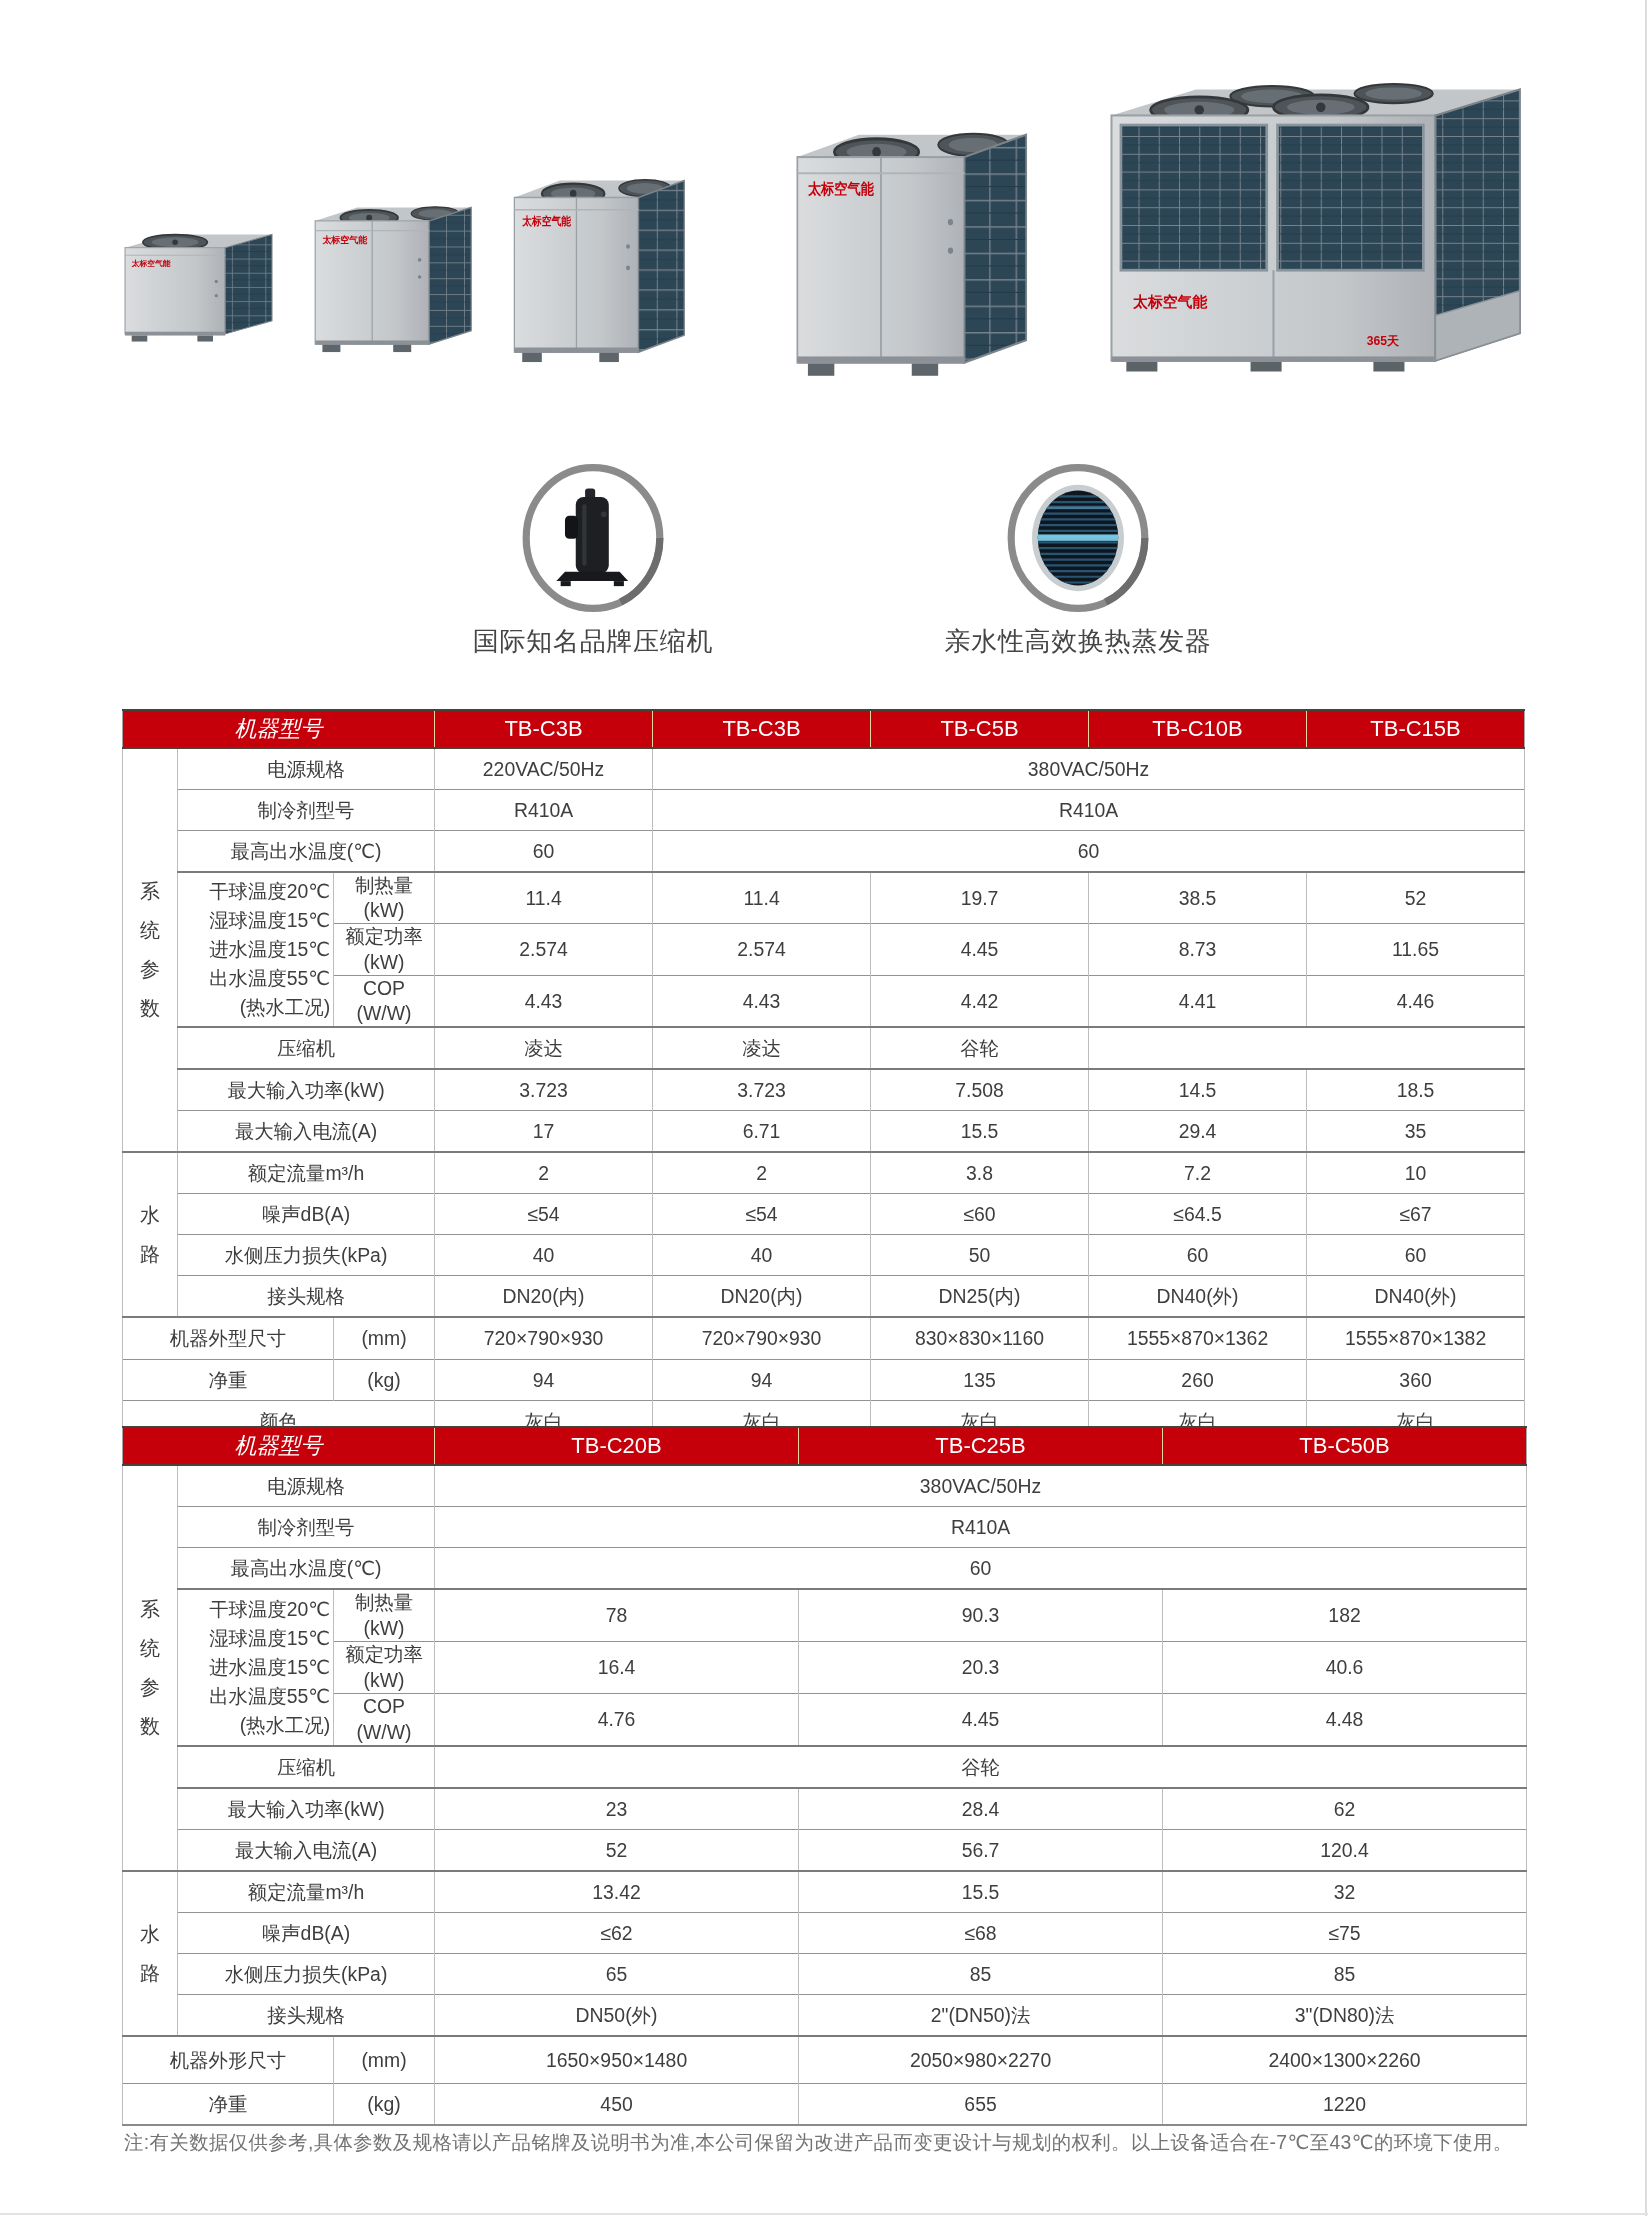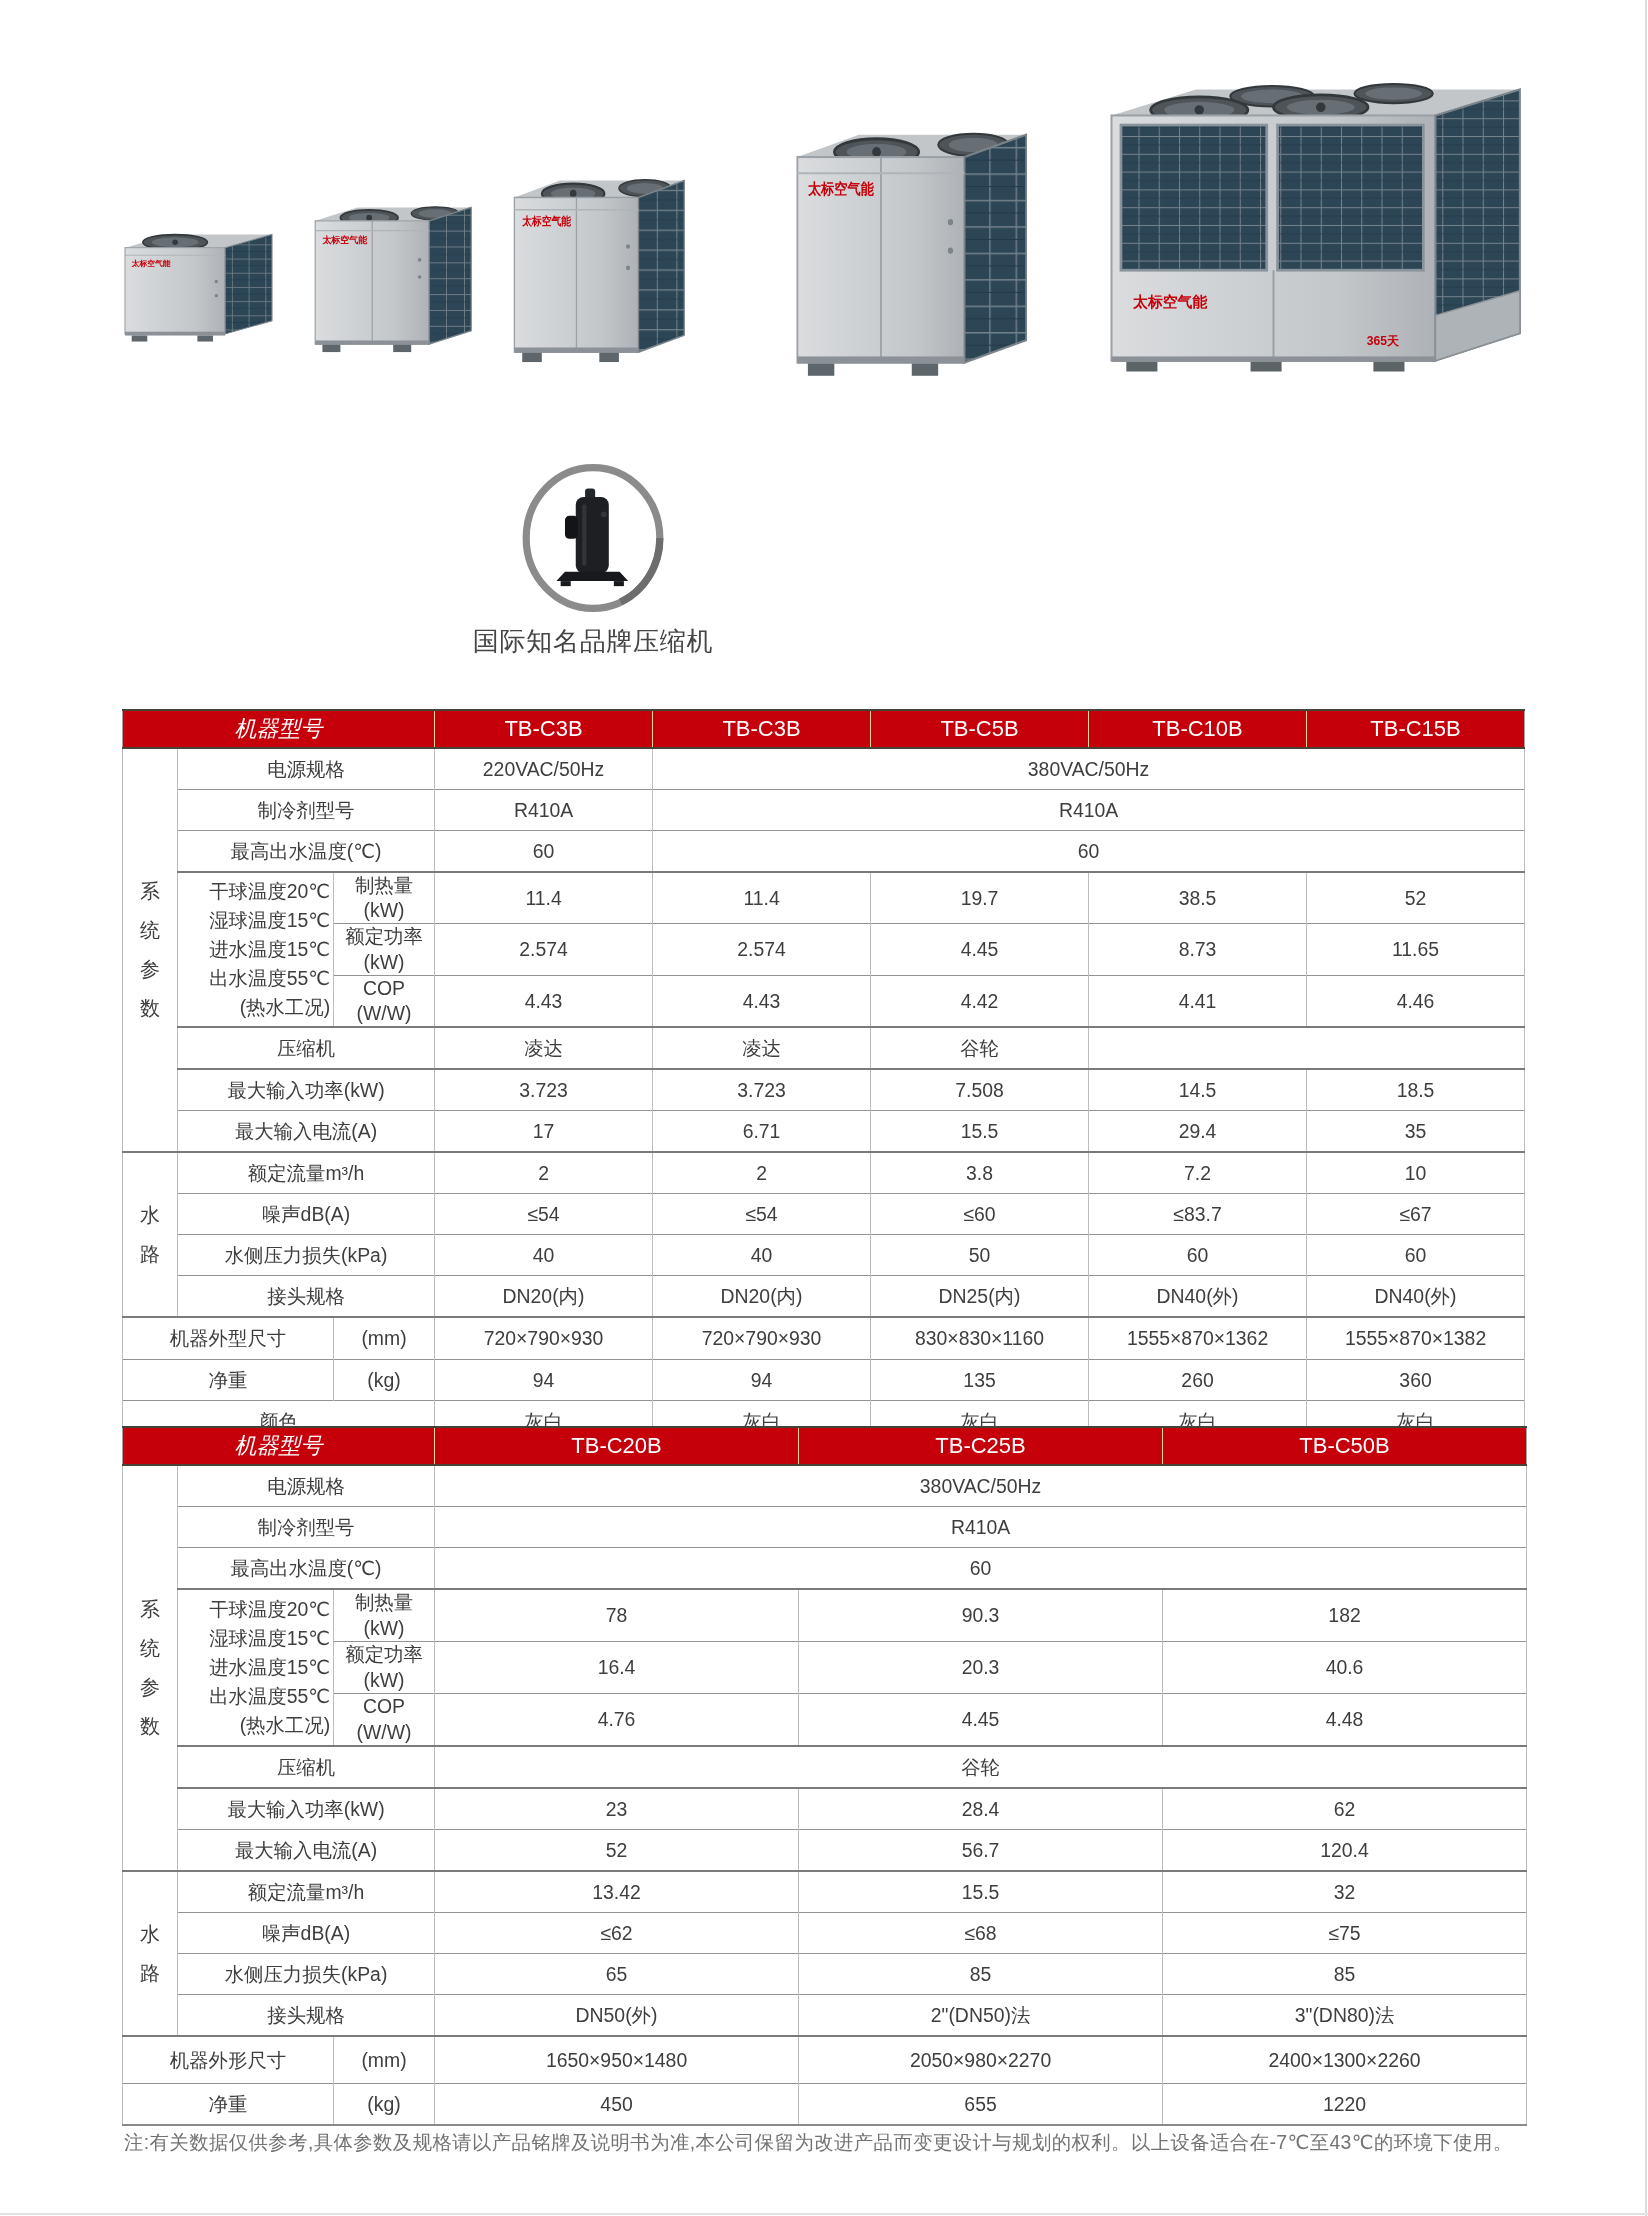--- a/index.html
+++ b/index.html
@@ -163,20 +163,39 @@
       <rect x="79" y="46" width="46" height="106" rx="11" fill="#1d1f22"></rect>
       <rect x="88" y="56" width="6" height="86" rx="3" fill="#3a3e43" opacity="0.7"></rect>
       <rect x="64" y="72" width="18" height="32" rx="6" fill="#121417"></rect>
       <circle cx="118" cy="70" r="4" fill="#33373c"></circle>
       <polygon points="64,150 140,150 152,163 52,163" fill="#17191c"></polygon>
       <rect x="58" y="163" width="14" height="7" fill="#17191c"></rect>
       <rect x="132" y="163" width="14" height="7" fill="#17191c"></rect>
     </svg>
     <div class="fcap">国际知名品牌压缩机</div>
   </div>
+  <div class="feature" style="left:934px">
+    <svg class="ficon" width="148" height="148" viewBox="0 0 206 206">
+      <defs>
+        <clipPath id="evclip">
+            <ellipse cx="103" cy="103" rx="56" ry="66"></ellipse>
+          </clipPath>
+      </defs>
+      <ellipse cx="103" cy="103" rx="93" ry="98" fill="none" stroke="#8b8b8b" stroke-width="10"></ellipse>
+      <ellipse cx="103" cy="103" rx="93" ry="98" fill="none" stroke="#6d6d6d" stroke-width="10" stroke-dasharray="150 500" stroke-dashoffset="40"></ellipse>
+      <ellipse cx="103" cy="103" rx="64" ry="74" fill="#c8cdd0"></ellipse>
+      <ellipse cx="103" cy="103" rx="56" ry="66" fill="#0e1620"></ellipse>
+      <g clip-path="url(#evclip)">
+        <path d="M40 45h130M40 53h130M40 61h130M40 69h130M40 77h130M40 85h130M40 93h130M40 101h130M40 109h130M40 117h130M40 125h130M40 133h130M40 141h130M40 149h130M40 157h130M40 165h130" stroke="#2a5570" stroke-width="3"></path>
+        <rect x="40" y="98" width="130" height="9" fill="#7fd4f0" opacity="0.9"></rect>
+        <rect x="40" y="58" width="130" height="5" fill="#5b9cc0" opacity="0.5"></rect>
+      </g>
+    </svg>
+    <div class="fcap">亲水性高效换热蒸发器</div>
+  </div>
 </div>
 
 <table class="spec t1" style="top:709px">
   <colgroup>
     <col style="width:55px">
       <col style="width:156px">
       <col style="width:101px">
     <col style="width:218px">
       <col style="width:218px">
       <col style="width:218px">
@@ -280,21 +299,21 @@
       <td>2</td>
       <td>3.8</td>
       <td>7.2</td>
       <td>10</td>
     </tr>
     <tr>
       <td colspan="2">噪声dB(A)</td>
       <td>≤54</td>
       <td>≤54</td>
       <td>≤60</td>
-      <td>≤83.7</td>
+      <td>≤64.5</td>
       <td>≤67</td>
     </tr>
     <tr>
       <td colspan="2">水侧压力损失(kPa)</td>
       <td>40</td>
       <td>40</td>
       <td>50</td>
       <td>60</td>
       <td>60</td>
     </tr>

